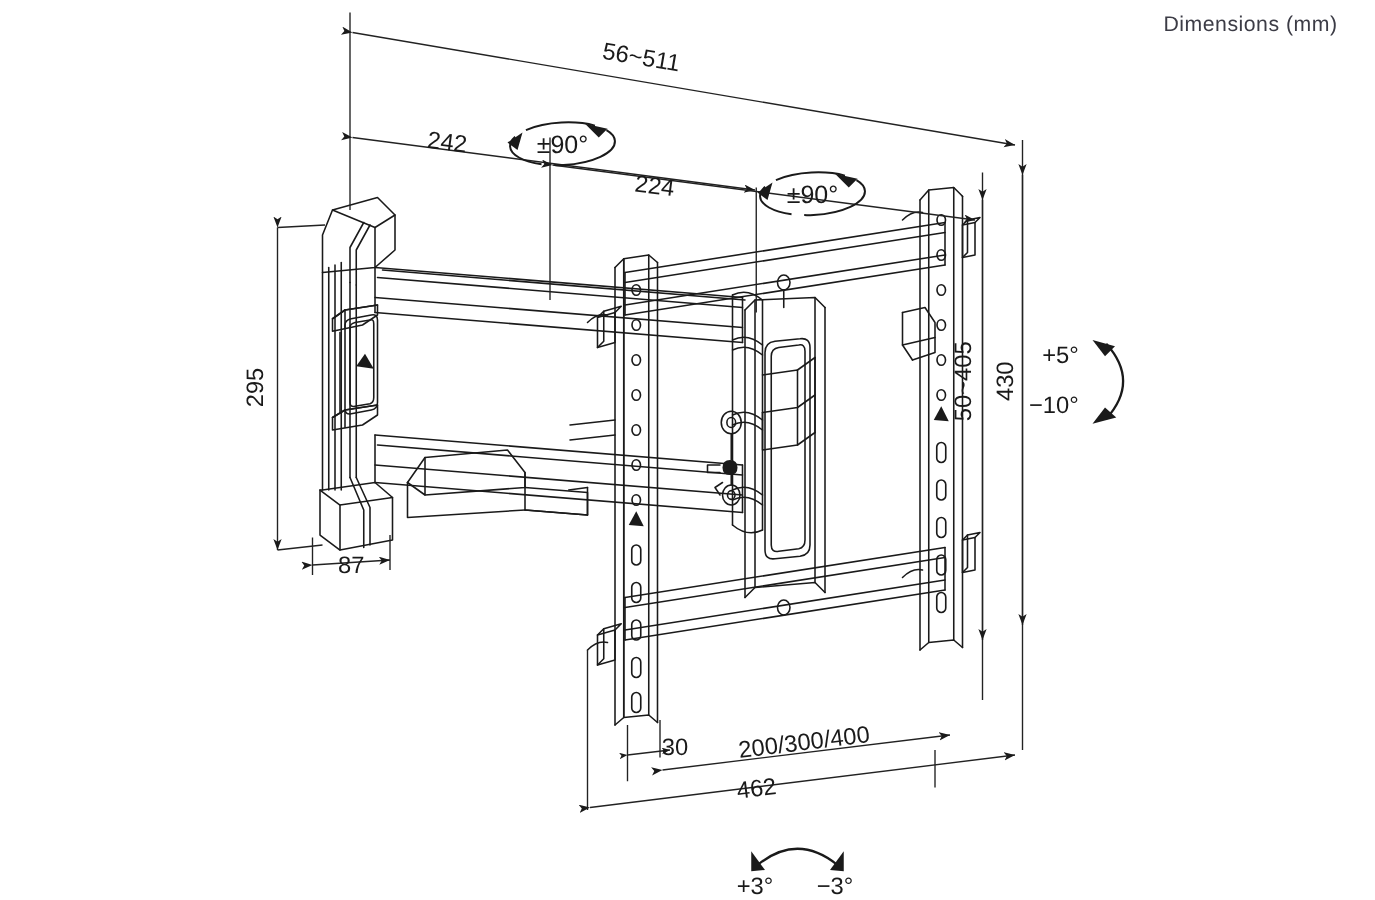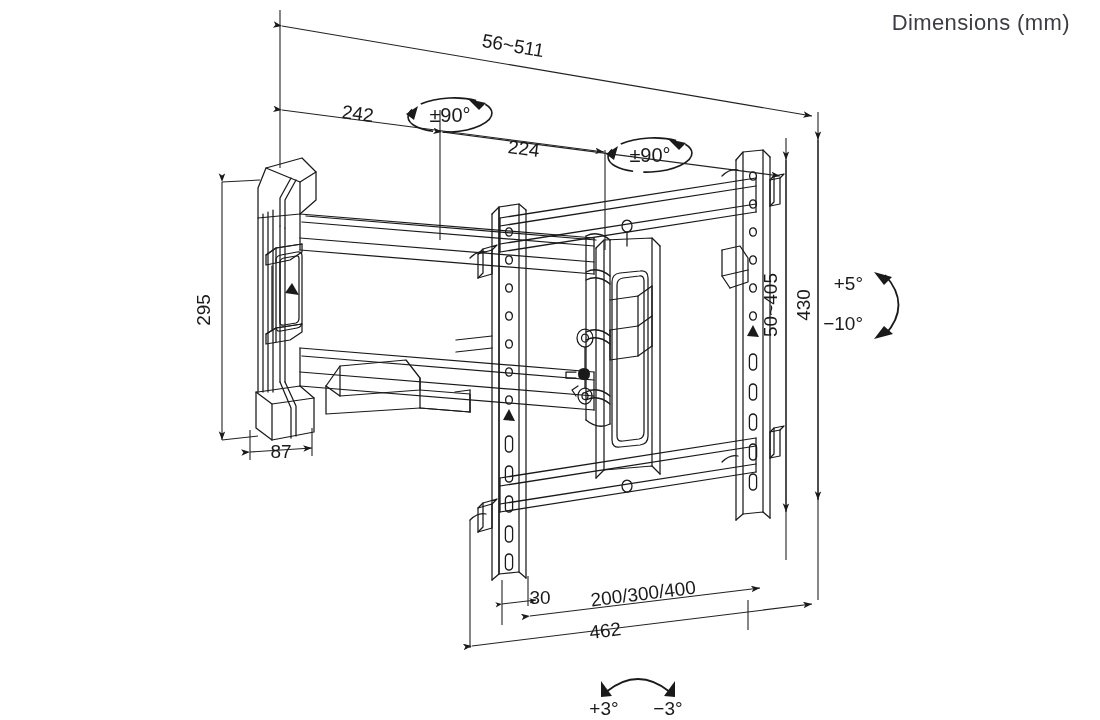--- a/index.html
+++ b/index.html
@@ -1,21 +1,21 @@
 <!DOCTYPE html>
 <html><head>
 <meta charset="utf-8">
 <title>Dimensions</title>
 <style>
   html,body{margin:0;padding:0;background:#ffffff;}
   body{width:1100px;height:720px;overflow:hidden;
        font-family:"Liberation Sans","DejaVu Sans",sans-serif;}
   #stage{position:relative;width:1100px;height:720px;background:#fff;}
   #drawing{position:absolute;left:0;top:0;width:1100px;height:720px;}
-  .ttl{position:absolute;right:30px;top:10px;font-size:22px;color:#3c3c46;
+  .ttl{position:absolute;right:30px;top:10px;font-size:17px;color:#3c3c46;
        letter-spacing:.4px;white-space:nowrap;}
   text{font-family:"Liberation Sans","DejaVu Sans",sans-serif;fill:#1a1a1a;}
 </style>
 </head>
 <body>
 
 <div id="stage">
 
   <div class="ttl">Dimensions (mm)</div>
 

